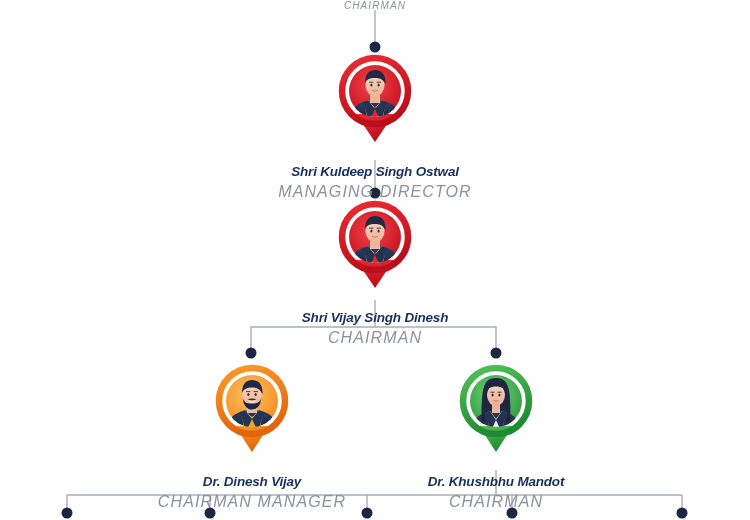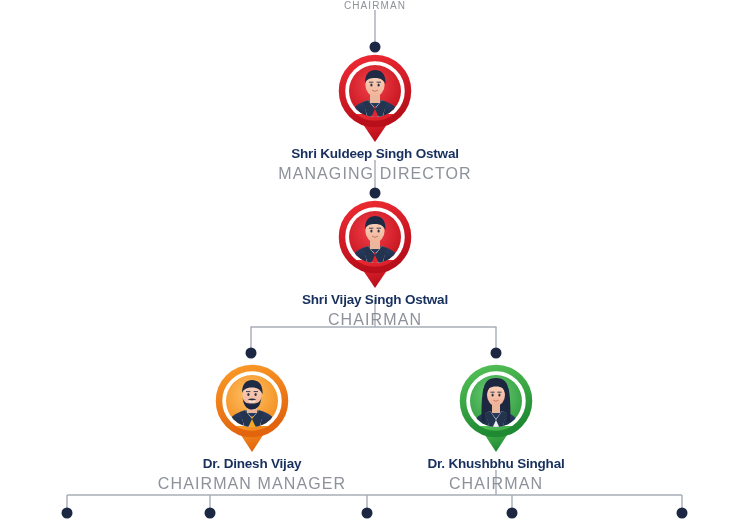--- a/index.html
+++ b/index.html
@@ -3,21 +3,21 @@
 <meta charset="utf-8">
 <style>
   html,body{margin:0;padding:0;}
   body{
     width:750px;height:520px;
     background:#ffffff;
     font-family:"Liberation Sans", sans-serif;
     overflow:hidden;
     position:relative;
   }
-  #chart-root{position:absolute;left:0;top:0;width:660px;height:520px;}
+  #chart-root{position:absolute;left:0;top:0;width:660px;height:520px;font-style:italic;}
 
   
   #lines{position:absolute;left:0;top:0;width:750px;height:520px;}
 
   
   .node{
     position:absolute;
     width:200px;
     text-align:center;
     transform:translateX(-50%);
@@ -27,21 +27,21 @@
     width:78px;height:92px;
     margin:0 auto;
   }
   .pin-svg{position:absolute;left:0;top:0;}
 
   .node-name{
     font-size:13.5px;
     font-weight:bold;
     color:#18305e;
     letter-spacing:-0.2px;
-    margin-top:2px;
+    margin-top:20px;
     white-space:nowrap;
   }
   .node-title{
     font-size:16px;
     color:#8d9199;
     letter-spacing:1.1px;
     margin-top:4px;
     white-space:nowrap;
   }
   .top-label{
@@ -203,21 +203,21 @@
           <ellipse cx="39" cy="33" rx="9.6" ry="11.4" fill="url(#drSkin)"></ellipse>
           <path d="M29 31 C29 21 34 18 39 18 C44.5 18 50 21 49.6 32 C47 28 45 26 39 26 C34 26 31 27 29 31 Z" fill="#1f2a44"></path>
           <ellipse cx="35.4" cy="33" rx="1.1" ry="1.5" fill="#2b3347"></ellipse>
           <ellipse cx="42.6" cy="33" rx="1.1" ry="1.5" fill="#2b3347"></ellipse>
           <path d="M33.4 30.2 h3.6" stroke="#26304a" stroke-width="0.9" fill="none" stroke-linecap="round"></path>
           <path d="M41 30.2 h3.6" stroke="#26304a" stroke-width="0.9" fill="none" stroke-linecap="round"></path>
           <path d="M36.3 38.4 q2.7 2.2 5.4 0" stroke="#c77a68" stroke-width="1" fill="none" stroke-linecap="round"></path>
         </g>
       </svg>
     </div>
-    <div class="node-name">Shri Vijay Singh Ostwal</div>
+    <div class="node-name">Shri Vijay Singh Dinesh</div>
     <div class="node-title">CHAIRMAN</div>
   </div>
 
   <div class="node" style="left:252px;top:362px;">
     <div class="pin-wrap">
       <svg class="pin-svg" width="78" height="92" viewBox="0 0 78 92">
         <defs>
           <radialGradient id="gmBg" cx="45%" cy="38%" r="68%">
             <stop offset="0%" stop-color="#ffc266"></stop>
               <stop offset="100%" stop-color="#f28b1c"></stop>
@@ -317,17 +317,17 @@
 
           <ellipse cx="35.6" cy="33" rx="1.1" ry="1.5" fill="#2b3347"></ellipse>
           <ellipse cx="42.4" cy="33" rx="1.1" ry="1.5" fill="#2b3347"></ellipse>
           <path d="M33.8 30.2 h3.4" stroke="#26304a" stroke-width="0.9" fill="none" stroke-linecap="round"></path>
           <path d="M40.8 30.2 h3.4" stroke="#26304a" stroke-width="0.9" fill="none" stroke-linecap="round"></path>
 
           <path d="M36.6 38.4 q2.4 2 4.8 0" stroke="#cc7b6b" stroke-width="1" fill="none" stroke-linecap="round"></path>
         </g>
       </svg>
     </div>
-    <div class="node-name">Dr. Khushbhu Singhal</div>
+    <div class="node-name">Dr. Khushbhu Mandot</div>
     <div class="node-title">CHAIRMAN</div>
   </div>
 
 </div>
 
 </body></html>

